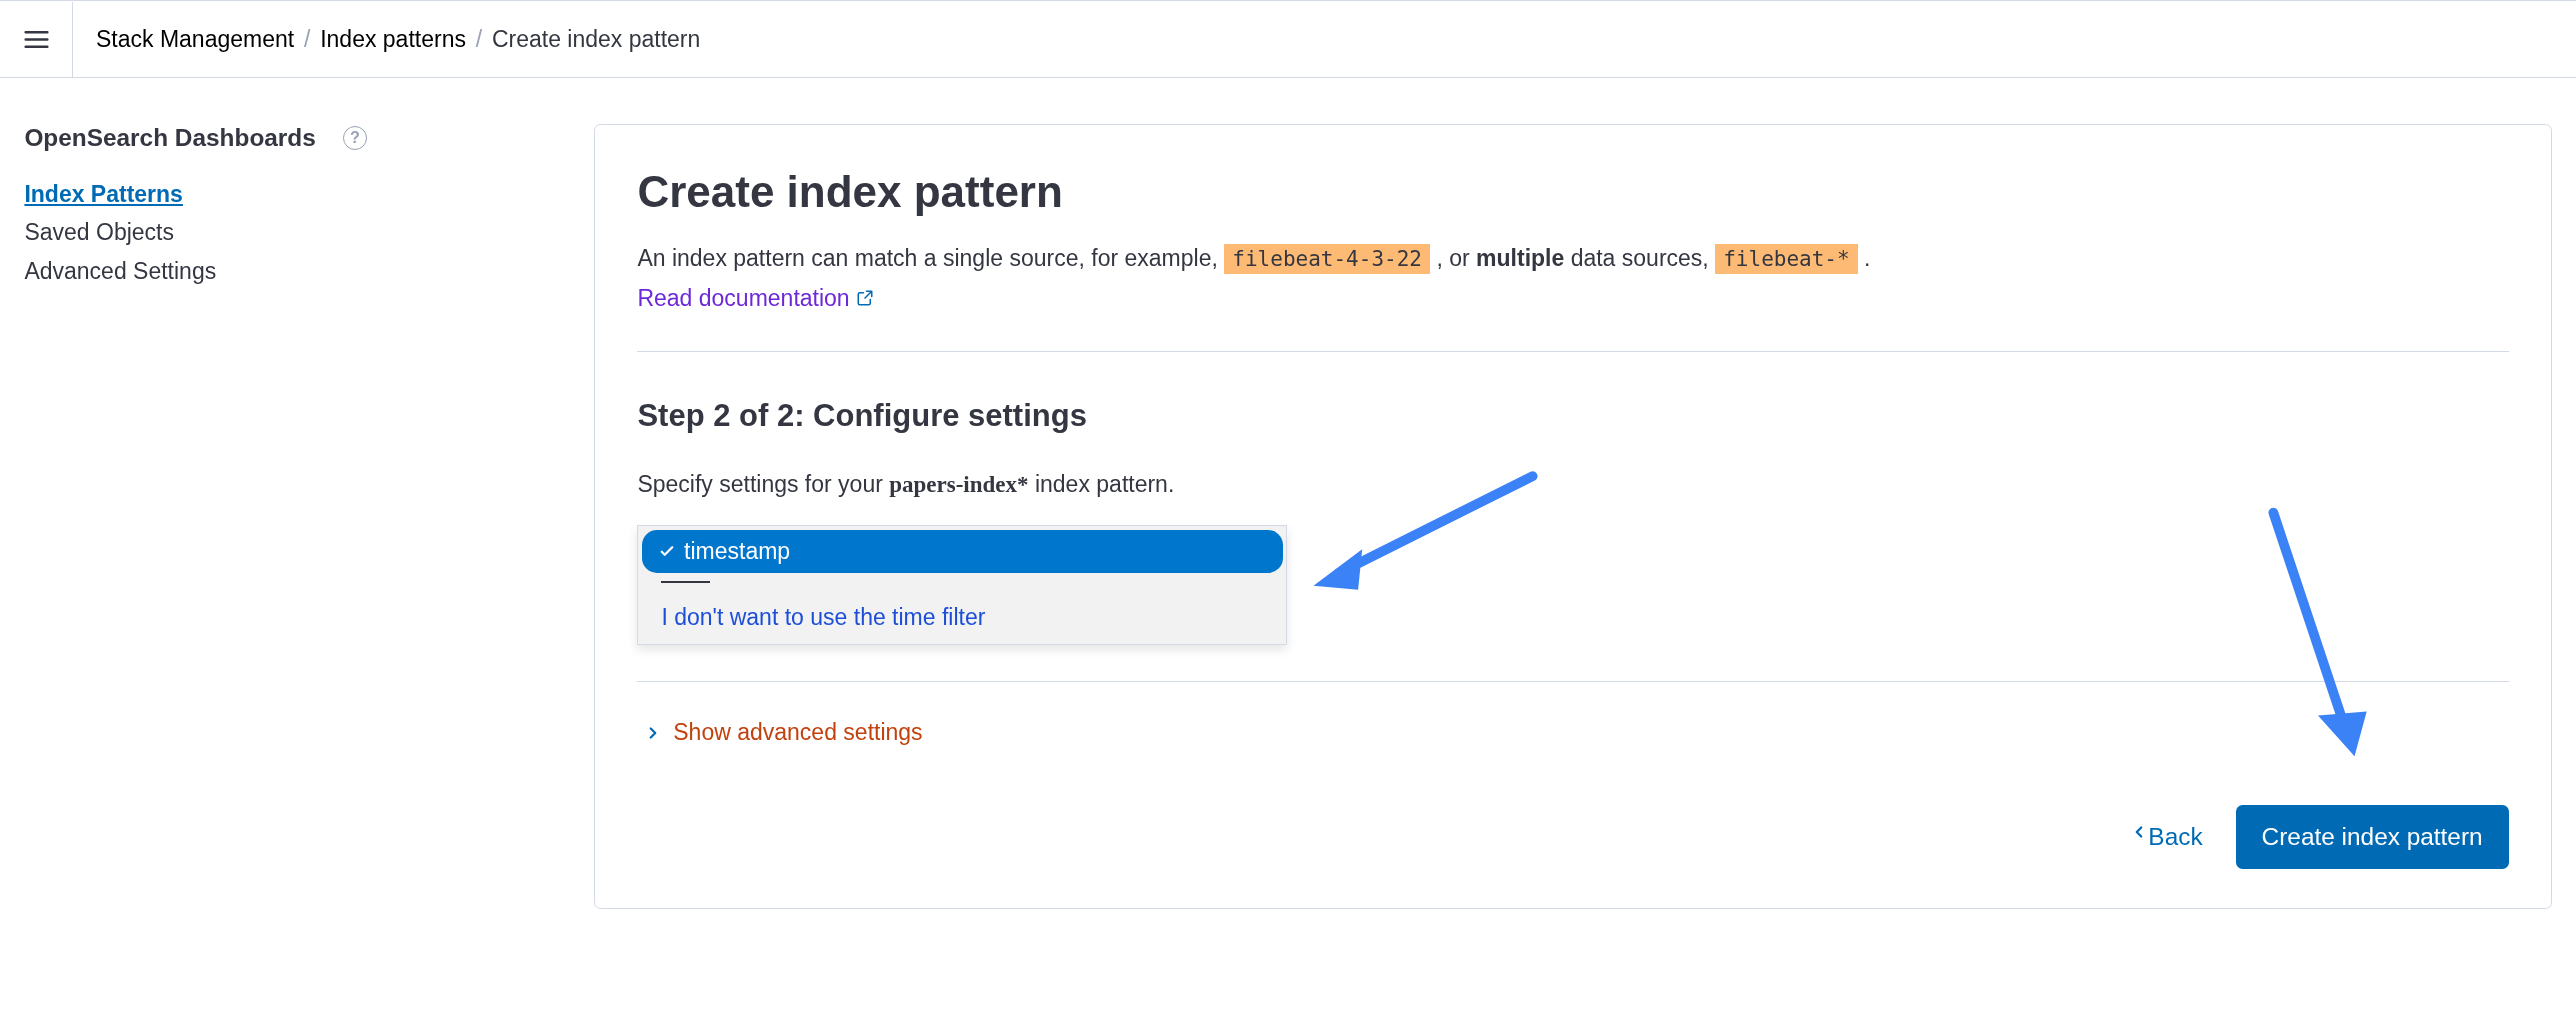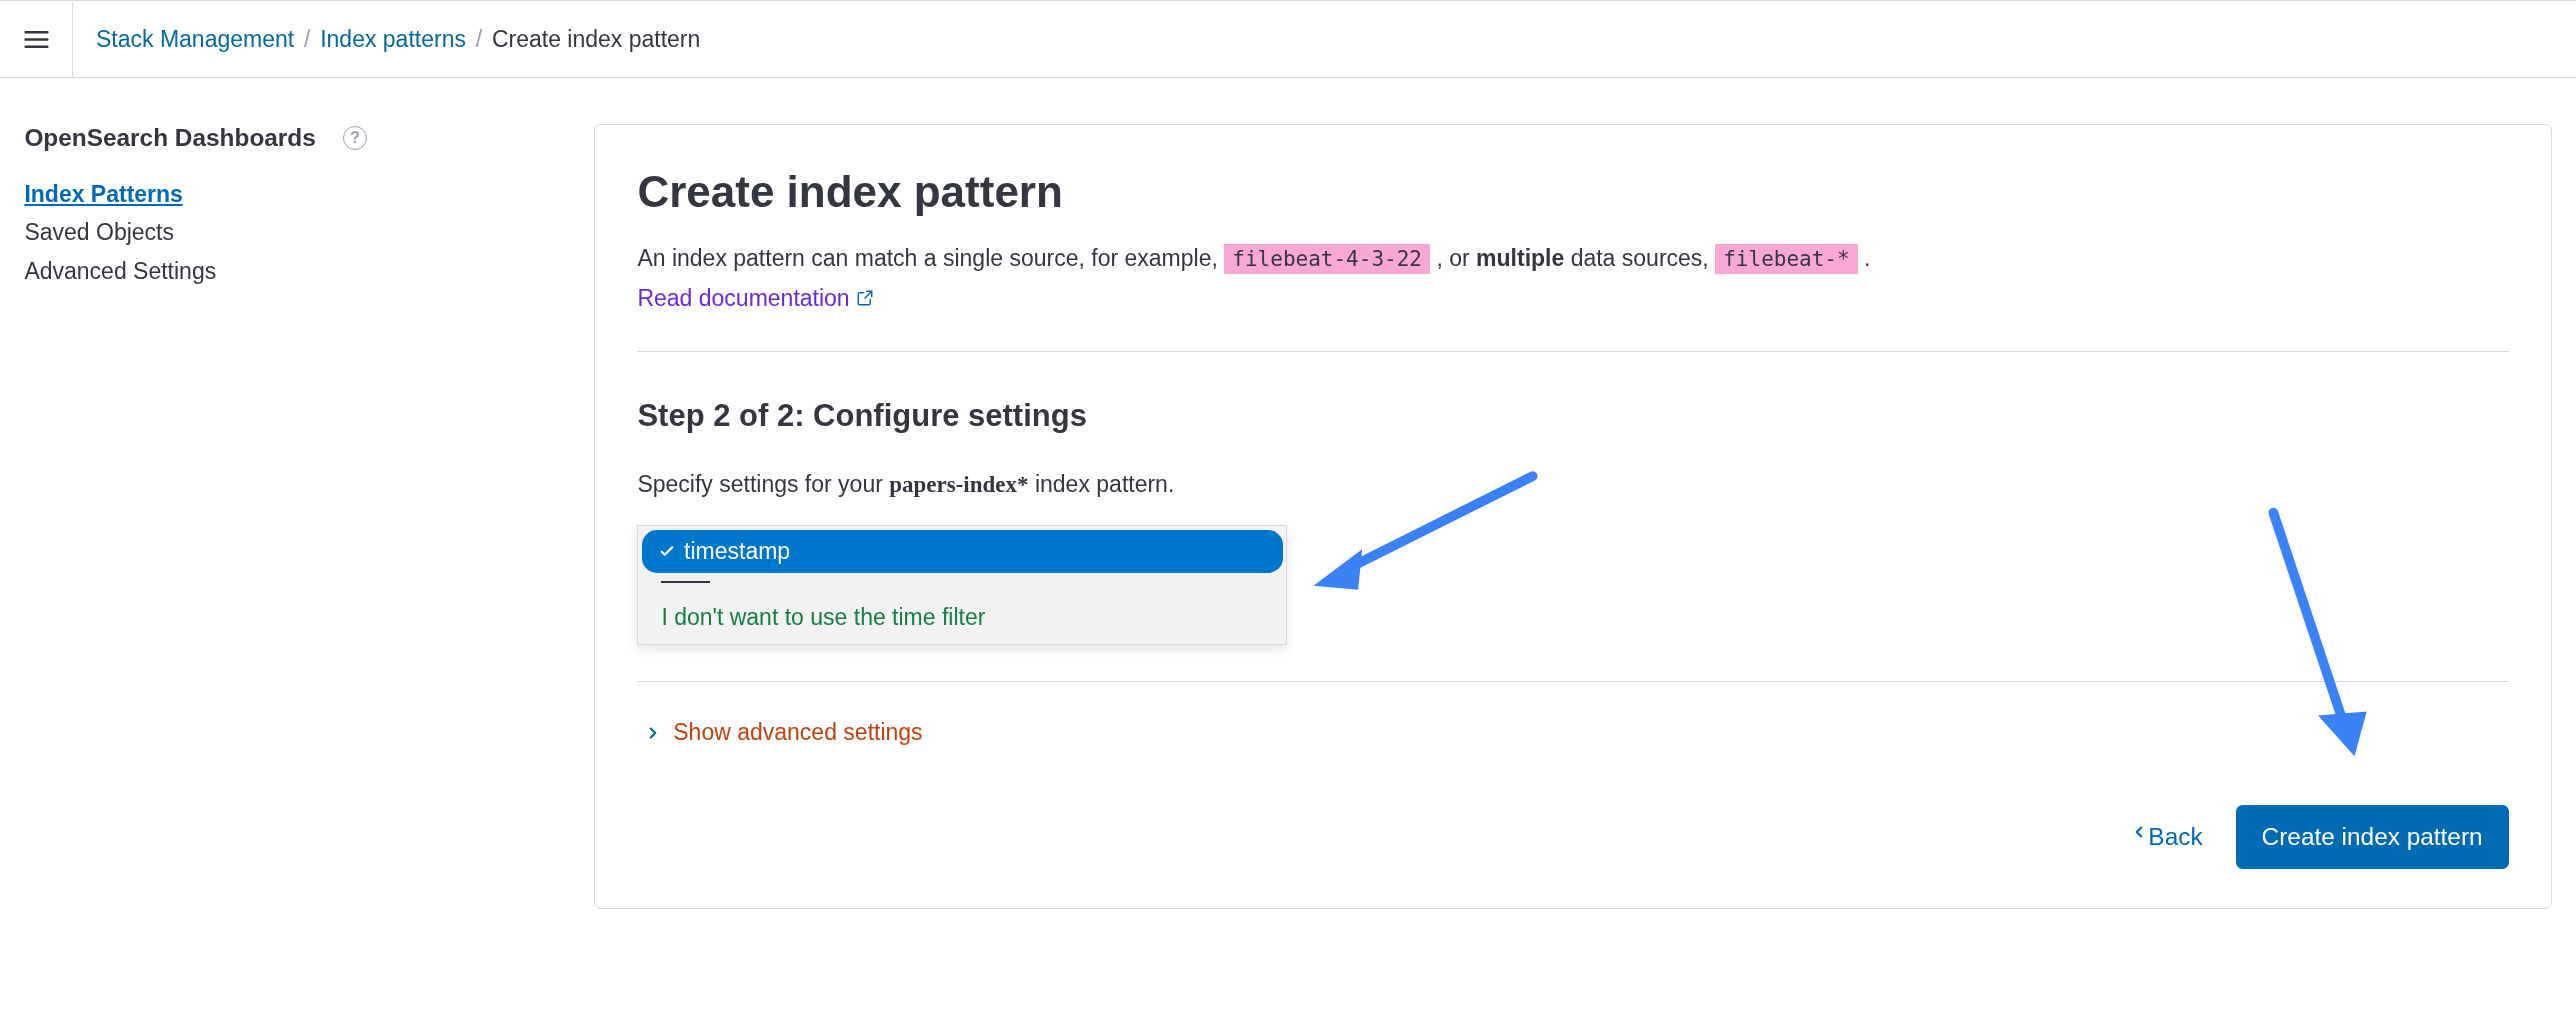--- a/index.html
+++ b/index.html
@@ -32,21 +32,21 @@
   }
   .menu-button svg { width: 29px; height: 29px; }
   .breadcrumbs {
     display: flex;
     align-items: center;
     padding-left: 23px;
     font-size: 23px;
     gap: 9.8px;
   }
   .bc-sep { color: #98a2b3; }
-  .bc-item { color: #0369a1; cursor: pointer; text-align: center; }
+  .bc-item { color: #000000; cursor: pointer; text-align: center; }
   .bc-current { color: #343741; font-weight: 400; }
   .page {
     display: flex;
     padding: 46px 24.4px 0 24.4px;
   }
   .sidebar {
     width: 570px;
     flex-shrink: 0;
   }
   .sidebar-head {
@@ -89,21 +89,21 @@
     font-size: 44px;
     font-weight: 700;
     margin-bottom: 23px;
   }
   .panel-desc {
     font-size: 23px;
     line-height: 1.6;
     margin-bottom: 8.1px;
   }
   .panel-desc code {
-    background: #f9a8d4;
+    background: #fdba74;
     padding: 3.3px 8.1px;
     font-family: "SFMono-Regular", Menlo, monospace;
     font-size: 21px;
   }
   .doc-link {
     color: #6d28d9;
     cursor: pointer;
     display: inline-flex;
     align-items: center;
     gap: 6.5px;
@@ -153,21 +153,21 @@
   .dd-divider-wrap { padding-left: 23px; }
   .dd-divider {
     width: 49px;
     border-top: 2.4px solid #343741;
     margin: 8.1px 0;
   }
   .dd-option.alt {
     padding: 13px 23px;
     background: transparent;
     margin: 0;
-    color: #15803d;
+    color: #1d4ed8;
     font-weight: 400;
   }
   .arrow {
     position: absolute;
   }
   .arrow svg { stroke: #3b82f6; stroke-width: 12; fill: none; stroke-linecap: round; }
   .arrow svg path.head { fill: #3b82f6; stroke: none; }
   .hr2 {
     border: none;
     border-top: 1.6px solid #d3dae6;

